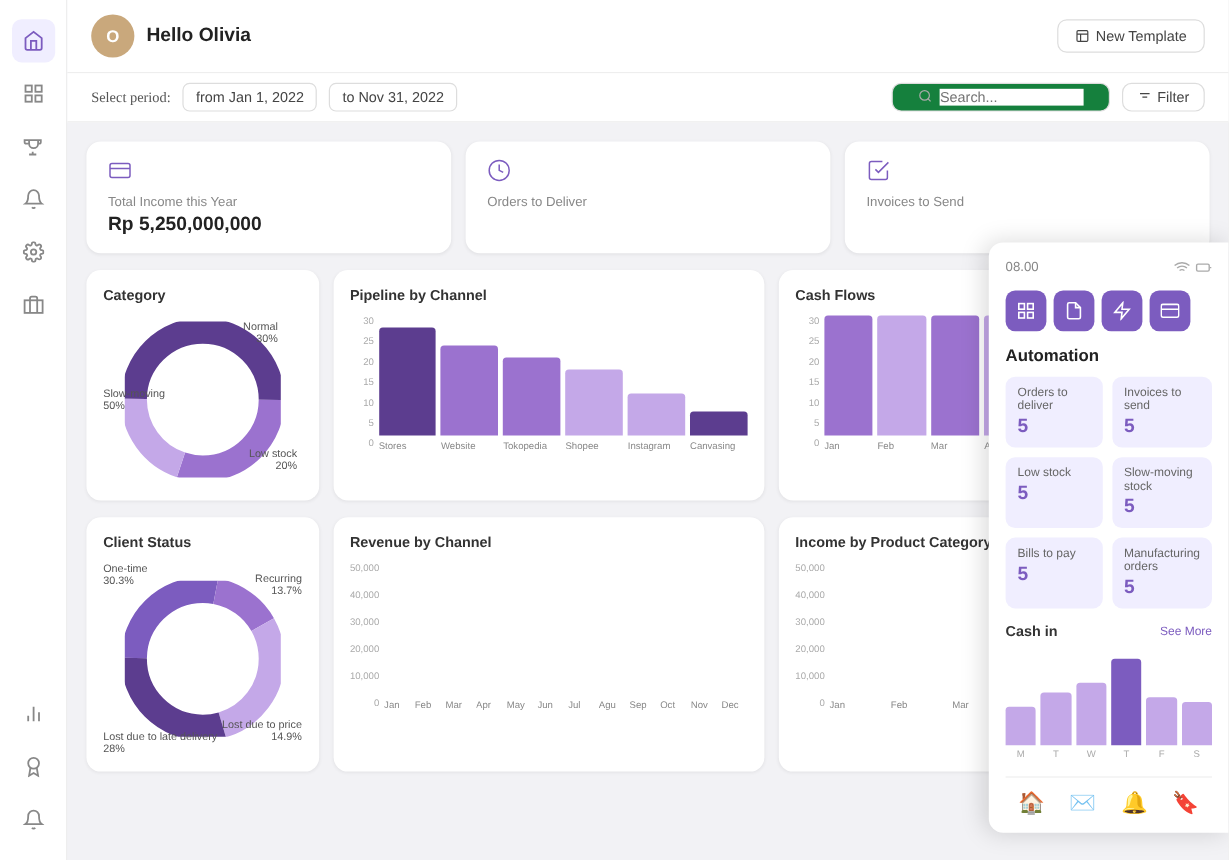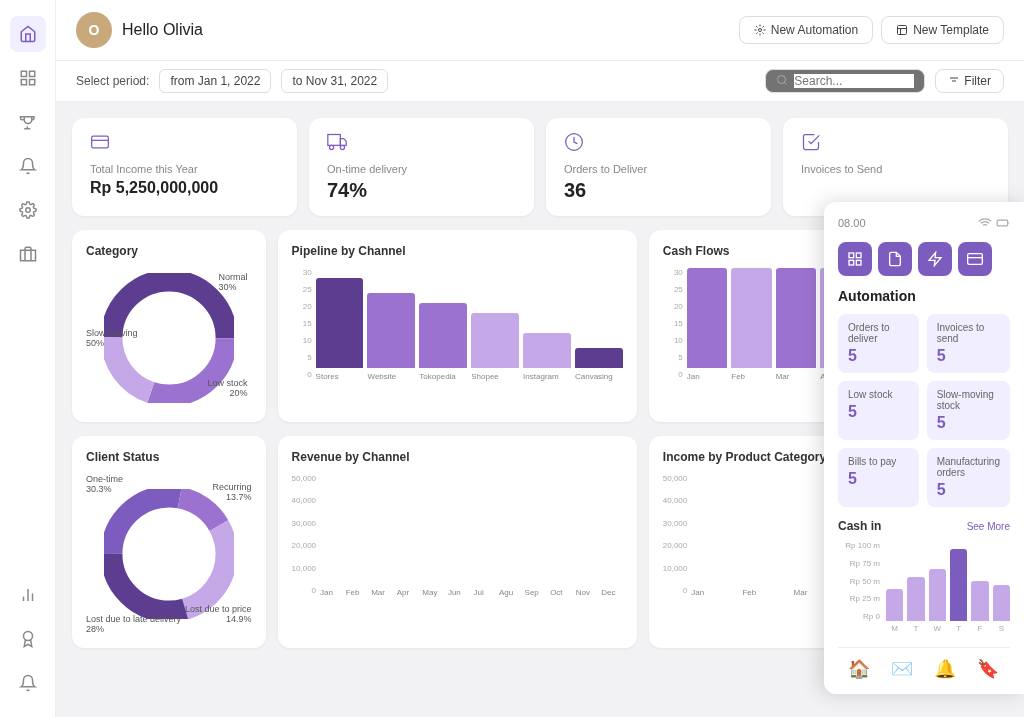--- a/index.html
+++ b/index.html
@@ -20,41 +20,41 @@
     
     .main { flex: 1; display: flex; flex-direction: column; background: #f2f2f5; overflow: hidden; }
 
     
     .header {
       background: #fff; padding: 12px 20px; display: flex; align-items: center; justify-content: space-between;
       border-bottom: 1px solid #eee;
     }
     .header-left { display: flex; align-items: center; gap: 10px; }
     .avatar { width: 36px; height: 36px; border-radius: 50%; background: #c9a87c; overflow: hidden; display: flex; align-items: center; justify-content: center; color: #fff; font-size: 14px; font-weight: bold; }
-    .header-title { font-size: 16px; font-weight: 400; color: #222; }
+    .header-title { font-size: 16px; font-weight: 700; color: #222; }
     .header-right { display: flex; gap: 8px; }
     .btn-outline {
       padding: 6px 14px; border: 1px solid #ddd; border-radius: 8px; background: #fff;
       font-size: 12px; cursor: pointer; color: #444; display: flex; align-items: center; gap: 5px;
     }
 
     
     .toolbar {
       background: #fff; padding: 8px 20px; display: flex; align-items: center; gap: 10px;
       border-bottom: 1px solid #eee;
     }
-    .toolbar-label { font-size: 12px; color: #555; }
+    .toolbar-label { font-size: 12px; color: #555; font-family: Liberation Serif, serif; }
     .date-btn {
       padding: 4px 10px; border: 1px solid #ddd; border-radius: 6px; background: #fff;
       font-size: 12px; cursor: pointer; color: #444;
     }
     .toolbar-spacer { flex: 1; }
     .search-box {
       display: flex; align-items: flex-start; gap: 6px; border: 1px solid #ddd; border-radius: 8px;
-      padding: 4px 10px; background: #737373;
+      padding: 4px 21px; background: #15803d;
     }
     .search-box input { border: none; outline: none; font-size: 12px; width: 120px; color: #555; }
     .filter-btn {
       padding: 4px 12px; border: 1px solid #ddd; border-radius: 8px; background: #fff;
       font-size: 12px; cursor: pointer; color: #444; display: flex; align-items: center; gap: 4px;
     }
 
     
     .dashboard { padding: 16px; overflow-y: auto; flex: 1; }
 
@@ -196,27 +196,20 @@
 </div>
 
 <div class="main">
 
   <div class="header">
     <div class="header-left">
       <div class="avatar">O</div>
       <span class="header-title">Hello Olivia</span>
     </div>
     <div class="header-right">
-      <button class="btn-outline">
-        <svg width="12" height="12" viewBox="0 0 24 24" fill="none" stroke="currentColor" stroke-width="2">
-            <circle cx="12" cy="12" r="3"></circle>
-            <path d="M12 1v4M12 19v4M4.22 4.22l2.83 2.83M16.95 16.95l2.83 2.83M1 12h4M19 12h4M4.22 19.78l2.83-2.83M16.95 7.05l2.83-2.83"></path>
-          </svg>
-        <span>New Automation</span>
-      </button>
       <button class="btn-outline">
         <svg width="12" height="12" viewBox="0 0 24 24" fill="none" stroke="currentColor" stroke-width="2">
             <rect x="3" y="3" width="18" height="18" rx="2"></rect>
             <path d="M3 9h18M9 21V9"></path>
           </svg>
         <span>New Template</span>
       </button>
     </div>
   </div>
 
@@ -252,38 +245,25 @@
                 <rect x="2" y="5" width="20" height="14" rx="2"></rect>
                 <line x1="2" y1="10" x2="22" y2="10"></line>
               </svg>
           </div>
           <div class="stat-label">Total Income this Year</div>
           <div class="stat-value large">Rp 5,250,000,000</div>
         </div>
         <div class="stat-card">
           <div class="stat-icon">
             <svg width="20" height="20" viewBox="0 0 24 24" fill="none" stroke="#7c5cbf" stroke-width="1.5">
-                <rect x="1" y="3" width="15" height="13"></rect>
-                <path d="M16 8h4l3 3v5h-7V8z"></path>
-                <circle cx="5.5" cy="18.5" r="2.5"></circle>
-                <circle cx="18.5" cy="18.5" r="2.5"></circle>
-              </svg>
-          </div>
-          <div class="stat-label">On-time delivery</div>
-          <div class="stat-value">74%</div>
-        </div>
-        <div class="stat-card">
-          <div class="stat-icon">
-            <svg width="20" height="20" viewBox="0 0 24 24" fill="none" stroke="#7c5cbf" stroke-width="1.5">
                 <circle cx="12" cy="12" r="10"></circle>
                 <path d="M12 6v6l4 2"></path>
               </svg>
           </div>
           <div class="stat-label">Orders to Deliver</div>
-          <div class="stat-value">36</div>
         </div>
         <div class="stat-card">
           <div class="stat-icon">
             <svg width="20" height="20" viewBox="0 0 24 24" fill="none" stroke="#7c5cbf" stroke-width="1.5">
                 <polyline points="9 11 12 14 22 4"></polyline>
                 <path d="M21 12v7a2 2 0 01-2 2H5a2 2 0 01-2-2V5a2 2 0 012-2h11"></path>
               </svg>
           </div>
           <div class="stat-label">Invoices to Send</div>
         </div>
@@ -296,21 +276,21 @@
           <div style="position:relative;display:flex;justify-content:center;align-items:center;height:140px;">
             <svg width="130" height="130" viewBox="0 0 36 36">
 
               <circle cx="18" cy="18" r="15.9" fill="transparent" stroke="#5c3d8f" stroke-width="6" stroke-dasharray="50 50" stroke-dashoffset="25" transform="rotate(-90 18 18)"></circle>
 
               <circle cx="18" cy="18" r="15.9" fill="transparent" stroke="#9b72cf" stroke-width="6" stroke-dasharray="30 70" stroke-dashoffset="-25" transform="rotate(-90 18 18)"></circle>
 
               <circle cx="18" cy="18" r="15.9" fill="transparent" stroke="#c4a8e8" stroke-width="6" stroke-dasharray="20 80" stroke-dashoffset="-55" transform="rotate(-90 18 18)"></circle>
               <circle cx="18" cy="18" r="12" fill="white"></circle>
             </svg>
-            <div style="position:absolute;top:4px;right:4px;font-size:9px;color:#555;text-align:left;">
+            <div style="position:absolute;top:4px;right:20px;font-size:9px;color:#555;text-align:right;">
               <div>Normal</div>
               <div>30%</div>
             </div>
             <div style="position:absolute;bottom:10px;right:4px;font-size:9px;color:#555;text-align:right;">
               <div>Low stock</div>
               <div>20%</div>
             </div>
             <div style="position:absolute;top:50%;left:0;transform:translateY(-50%);font-size:9px;color:#555;">
               <div>Slow-moving</div>
               <div>50%</div>
@@ -649,27 +629,20 @@
             <div class="overlay-stat-label">Manufacturing orders</div>
             <div class="overlay-stat-value">5</div>
           </div>
         </div>
         <div class="cash-in-header">
           <span class="cash-in-title">Cash in</span>
           <span class="see-more">See More</span>
         </div>
         <div class="cash-mini-chart">
           <div style="display:flex;gap:4px;">
-            <div style="display:flex;flex-direction:column;justify-content:space-between;font-size:8px;color:#aaa;height:80px;min-width:44px;text-align:right;padding-right:2px;">
-              <span>Rp 100 m</span>
-              <span>Rp 75 m</span>
-              <span>Rp 50 m</span>
-              <span>Rp 25 m</span>
-              <span>Rp 0</span>
-            </div>
             <div style="flex:1">
               <div class="cash-bars">
                 <div class="cash-bar" style="height:40%;"></div>
                 <div class="cash-bar" style="height:55%;"></div>
                 <div class="cash-bar" style="height:65%;"></div>
                 <div class="cash-bar highlight" style="height:90%;"></div>
                 <div class="cash-bar" style="height:50%;"></div>
                 <div class="cash-bar" style="height:45%;"></div>
               </div>
               <div class="cash-x-labels">

